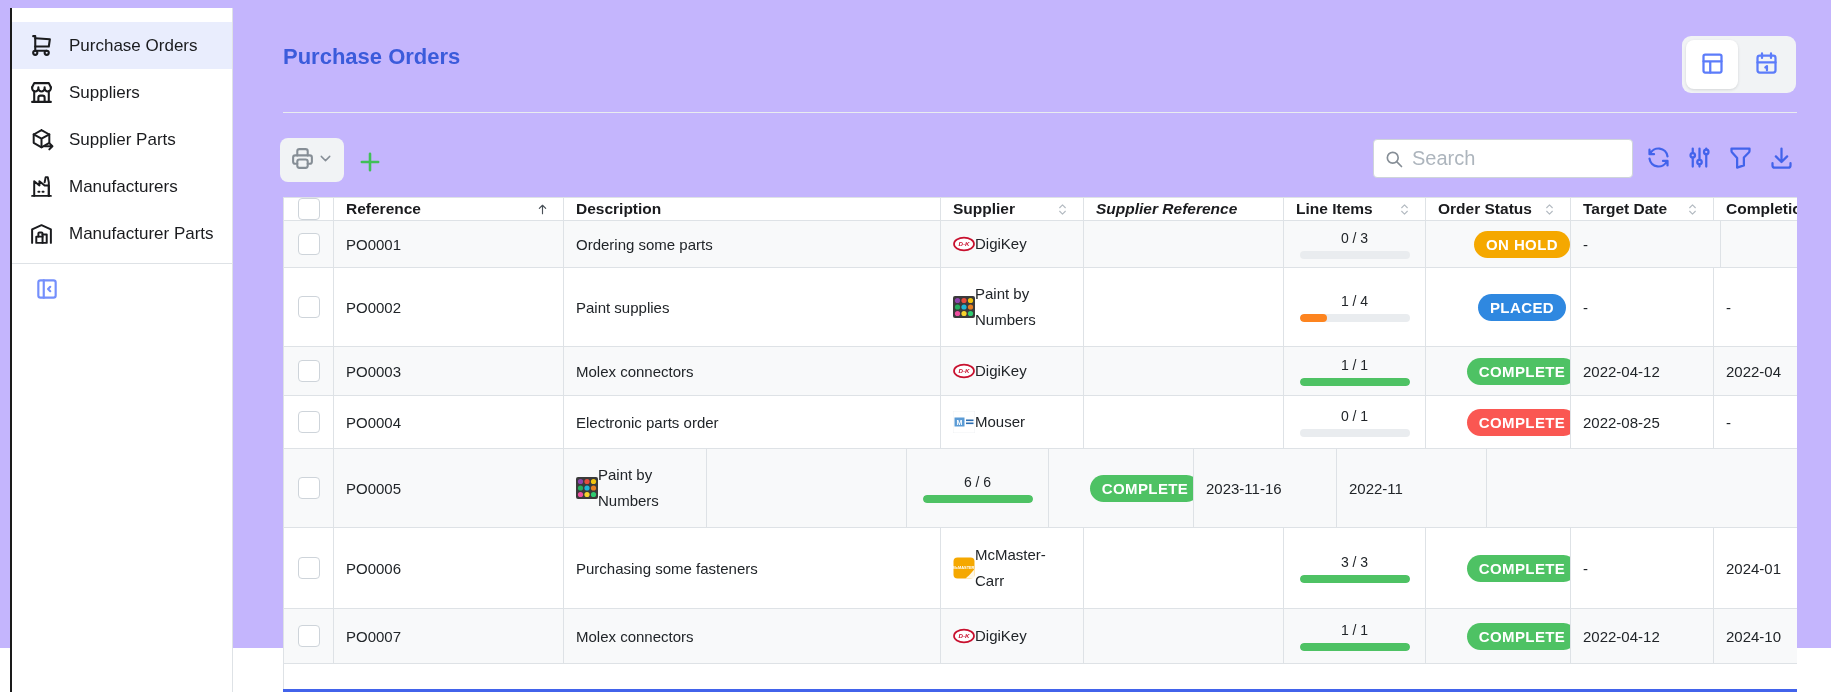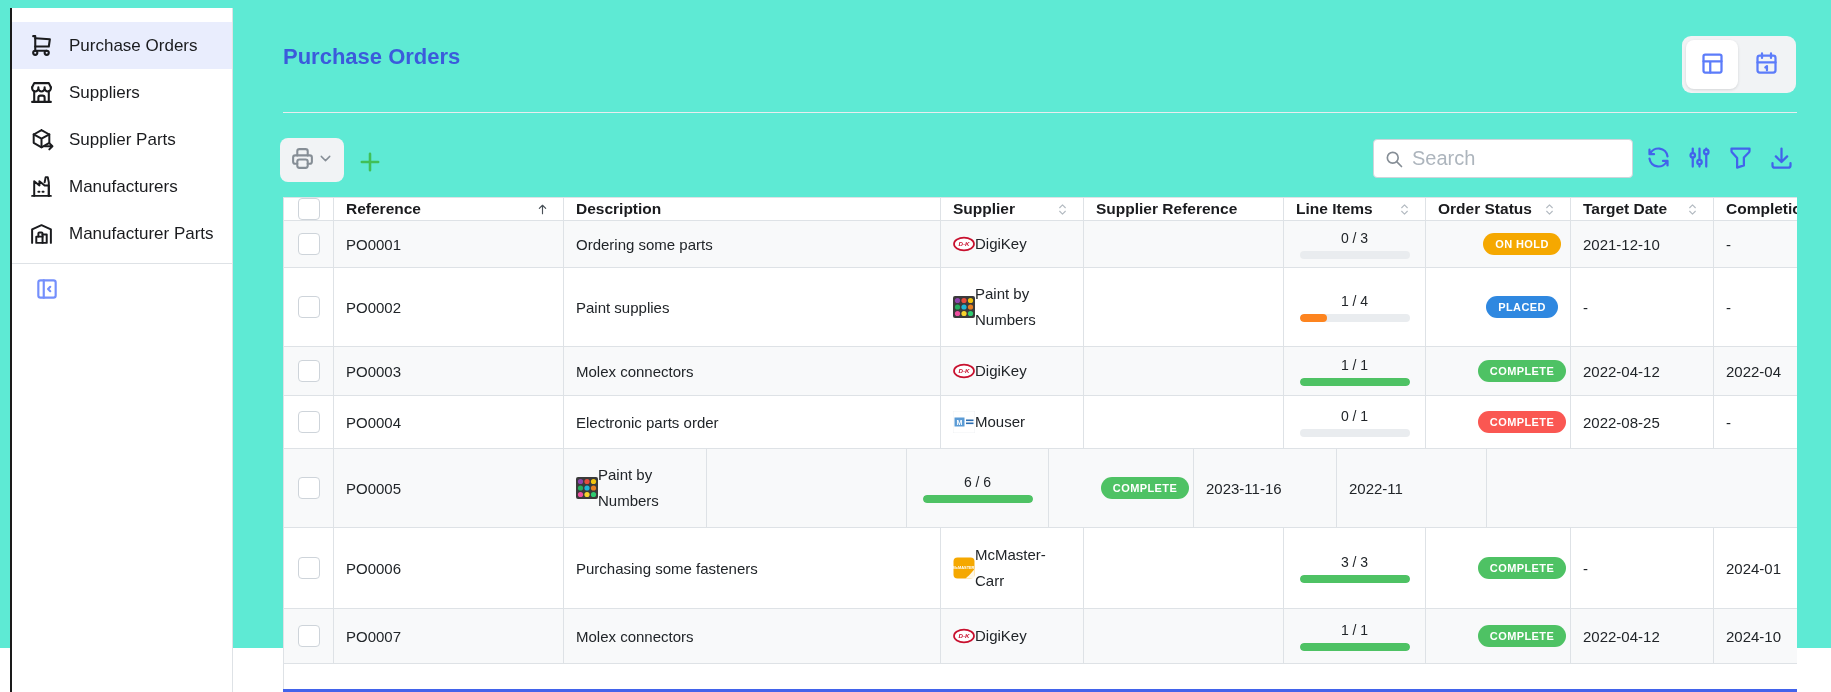--- a/index.html
+++ b/index.html
@@ -1,18 +1,18 @@
 <!DOCTYPE html>
 <html><head>
 <meta charset="utf-8">
 <style>
   * { box-sizing: border-box; margin: 0; padding: 0; }
   html,body { width:1831px; height:692px; overflow:hidden; background:#fff;
     font-family:"Liberation Sans","DejaVu Sans",sans-serif; color:#212529; }
-  .canvas { position:relative; width:1831px; height:648px; background:#5eead4; }
+  .canvas { position:relative; width:1831px; height:648px; background:#c4b5fd; }
   .win-edge { position:absolute; left:10px; top:8px; width:2px; height:684px; background:#1a1a1a; }
 
   
   .sidebar { position:absolute; left:12px; top:8px; width:221px; height:684px;
     background:#fff; border-right:1px solid #dee2e6; padding-top:14px; }
   .sb-item { display:flex; align-items:center; gap:15px; height:47px; padding-left:17px;
     font-size:17px; color:#1a1b1e; cursor:pointer; }
   .sb-item.active { background:#e9edfd; }
   .sb-item .ic { width:25px; height:25px; display:inline-flex; color:#1a1b1e; flex:0 0 auto; }
   .sb-item .ic svg { width:25px; height:25px; }
@@ -55,34 +55,34 @@
   .table-clip { position:absolute; left:283px; top:197px; width:1514px; height:495px; overflow:hidden;
     border-top:1px solid #dee2e6; border-left:1px solid #dee2e6; }
   .t-inner { width:1580px; }
   .t-row { display:flex; width:1580px; border-bottom:1px solid #dee2e6; background:#fff; }
   .t-row.stripe { background:#f8f9fa; }
   .t-head { font-weight:bold; }
   .t-cell { flex:0 0 auto; border-right:1px solid #dee2e6; padding:0 12px; display:flex;
     align-items:center; font-size:15px; overflow:hidden; }
   .t-head .t-cell { font-size:15.5px; color:#1a1b1e; }
   .c0{width:50px; justify-content:center;} .c1{width:230px;} .c2{width:377px;} .c3{width:143px;}
-  .c4{width:200px;} .c5{width:142px; justify-content:center;} .c6{width:145px; justify-content:center;}
+  .c4{width:200px;font-style:italic;} .c5{width:142px; justify-content:center;} .c6{width:145px; justify-content:center;}
   .c7{width:143px;} .c8{width:150px;}
   .sort-ic { margin-left:auto; display:inline-flex; }
   .sort-ic svg { width:17px; height:17px; }
   .sort-asc { color:#495057; } .sort-both { color:#b4bbc2; }
   .cbx { width:22px; height:22px; border:1px solid #ced4da; border-radius:4px; background:#fff; cursor:pointer; }
   .sup { display:flex; align-items:center; gap:0; }
   .sup .logo { flex:0 0 auto; width:22px; height:22px; display:inline-flex; }
   .sup .nm { line-height:1.75; }
   .li-wrap { display:flex; flex-direction:column; align-items:center; gap:5px; }
   .li-txt { font-size:14px; color:#212529; }
   .li-bar { width:110px; height:8px; border-radius:99px; background:#e9ecef; overflow:hidden; }
   .li-fill { height:100%; border-radius:99px; }
-  .badge { font-size:11px; font-weight:bold; letter-spacing:.4px; color:#fff; padding:5px 12px;
+  .badge { font-size:15px; font-weight:bold; letter-spacing:.4px; color:#fff; padding:5px 12px;
     border-radius:99px; white-space:nowrap;margin-left:48px; }
   .datecell { white-space:nowrap; }
   .bottom-line { position:absolute; left:283px; top:689px; width:1514px; height:3px; background:#4263eb; }
 </style>
 </head>
 <body>
 
 <div class="canvas">
   <div class="win-edge"></div>
 
@@ -318,23 +318,20 @@
             <div class="li-wrap">
               <div class="li-txt">0 / 3</div>
               <div class="li-bar">
                 <div class="li-fill" style="width: 0%; background: rgb(253, 132, 31);"></div>
               </div>
             </div>
           </div>
           <div class="t-cell c6">
             <span class="badge" style="background: rgb(245, 168, 0);">ON HOLD</span>
           </div>
-          <div class="t-cell c7 datecell">
-            <span>2021-12-10</span>
-          </div>
           <div class="t-cell c8 datecell">
             <span>-</span>
           </div>
         </div>
         <div class="t-row" style="height: 79px;">
           <div class="t-cell c0">
             <div class="cbx"></div>
           </div>
           <div class="t-cell c1">
             <span>PO0002</span>

